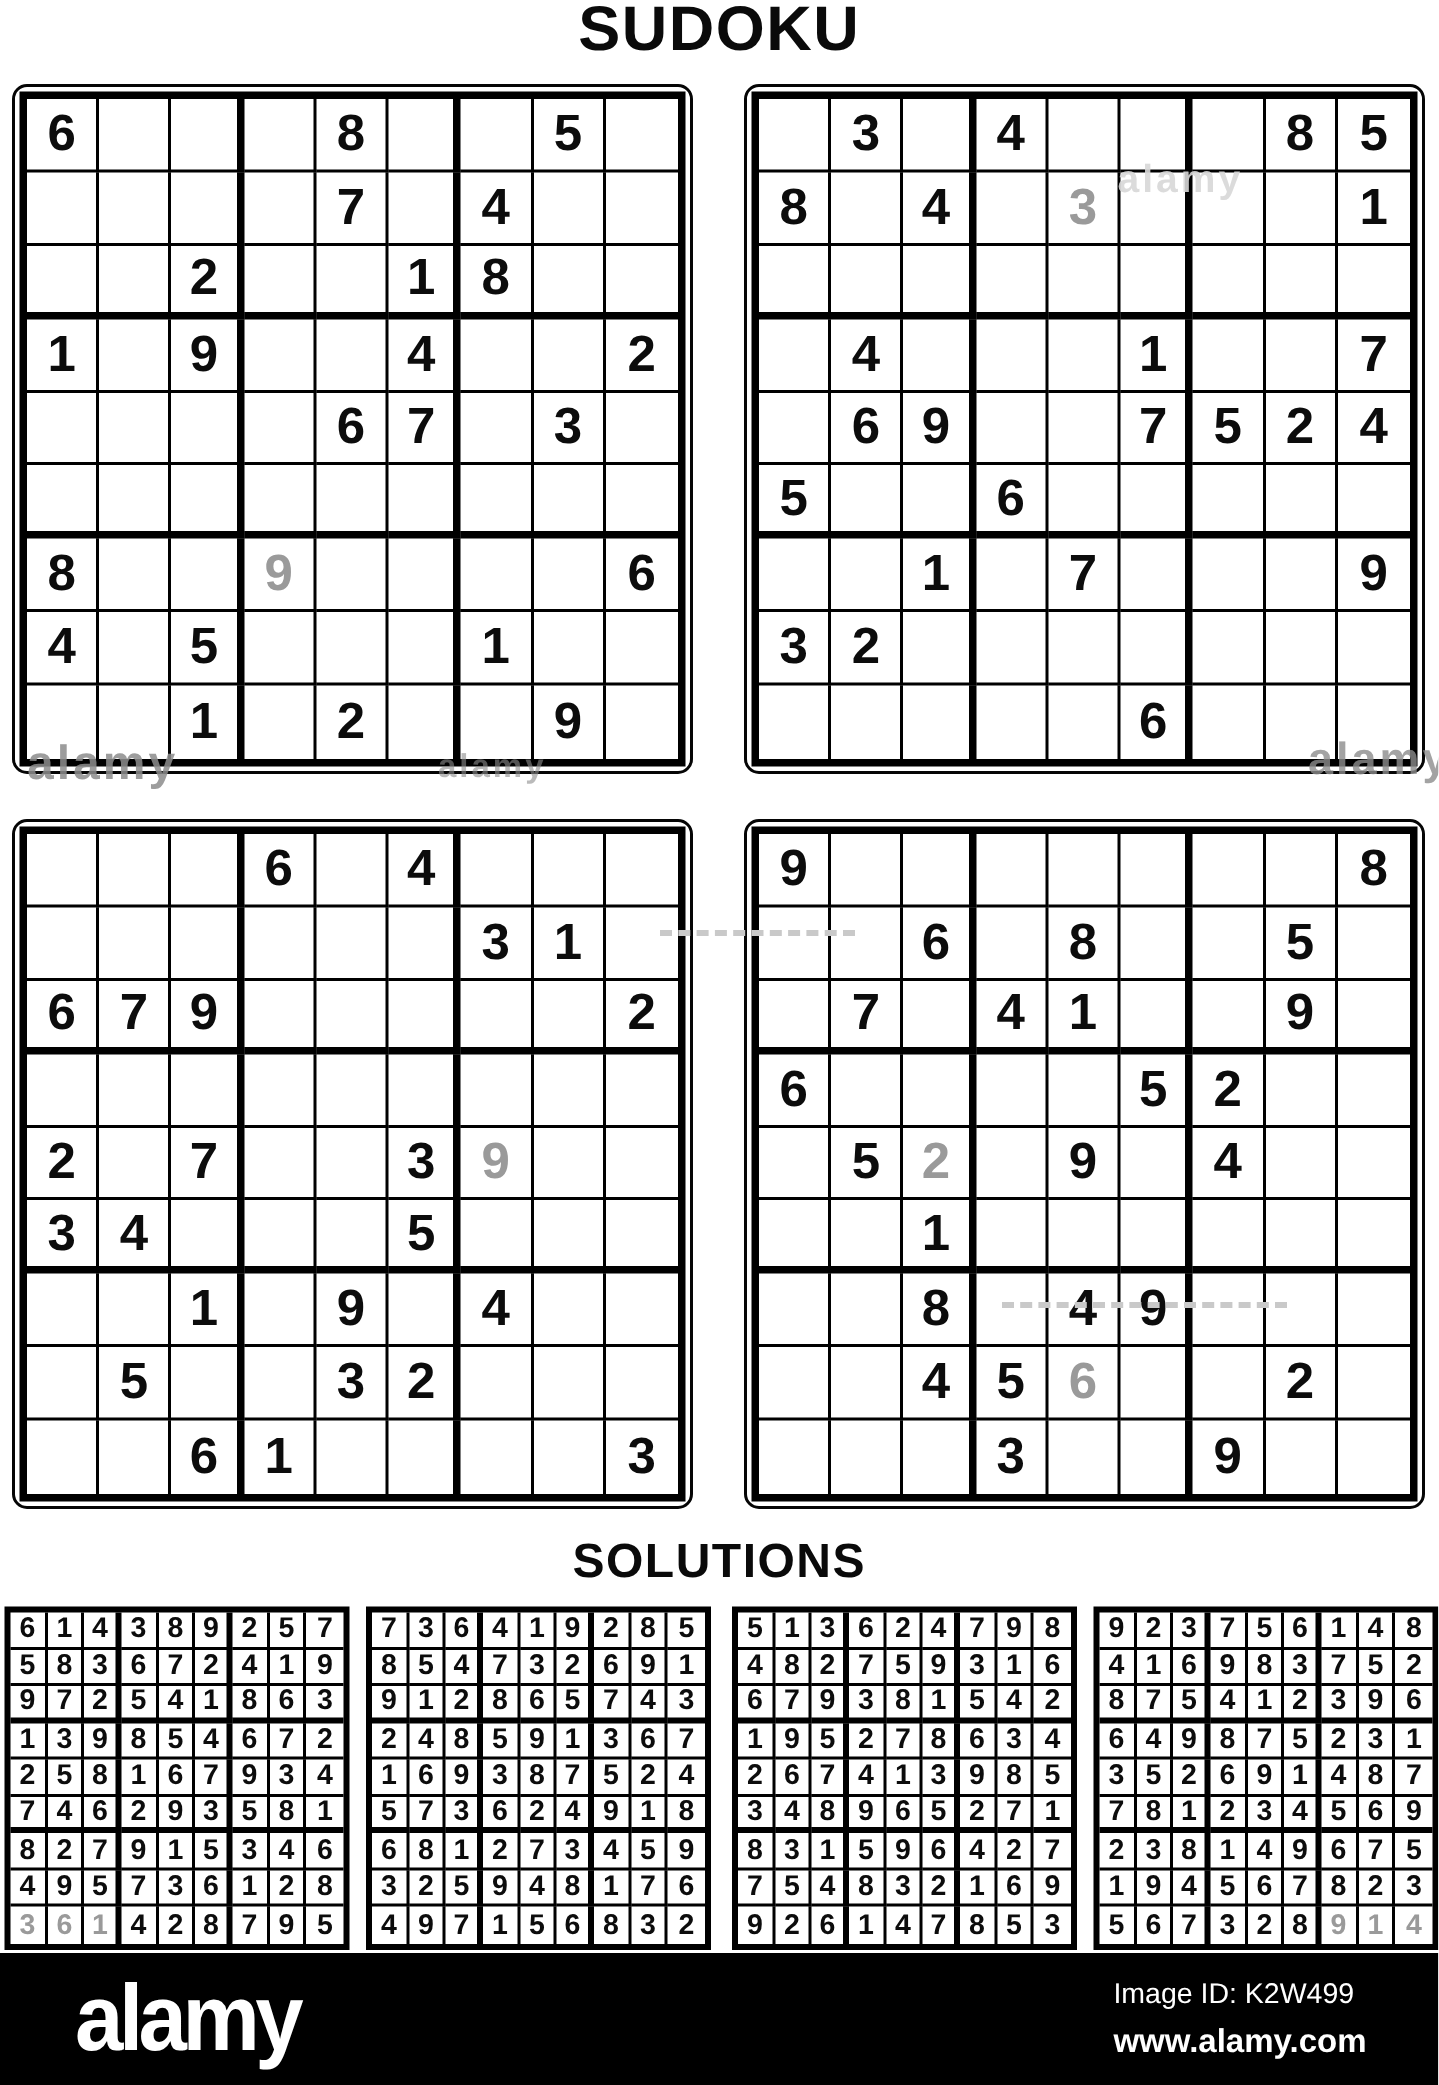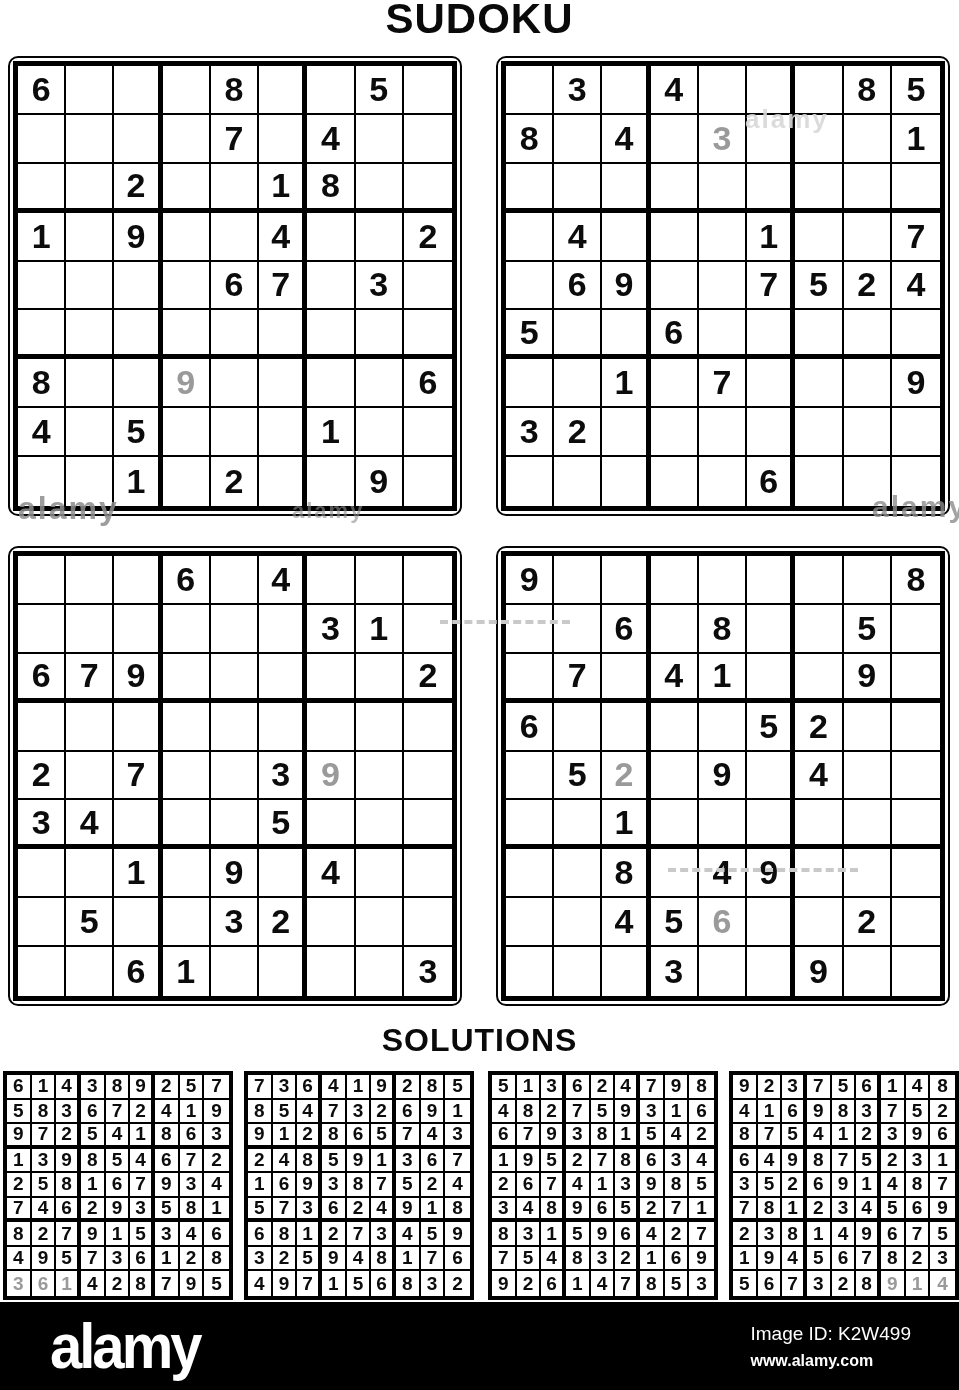--- a/index.html
+++ b/index.html
@@ -88,21 +88,21 @@
     position: absolute; left: 0; top: 1302px; width: 959px; height: 88px;
     display: flex; align-items: center; justify-content: space-between;
     padding: 0 48px 0 50px;
   }
   .footer-logo {
     font-size: 58px; font-weight: bold; letter-spacing: -3px; line-height: 1;
     transform: scaleY(1.08);
   }
   .footer-meta { }
   .footer-id  { font-size: 19px; margin-bottom: 7px; }
-  .footer-url { font-size: 16px; font-weight: bold; }
+  .footer-url { font-size: 22px; font-weight: bold; }
 </style>
 </head>
 <body>
 
 <div class="page">
 
   <h1 class="main-title">SUDOKU</h1>
 
   <div class="puzzle p1">
     <div class="puzzle-grid">

